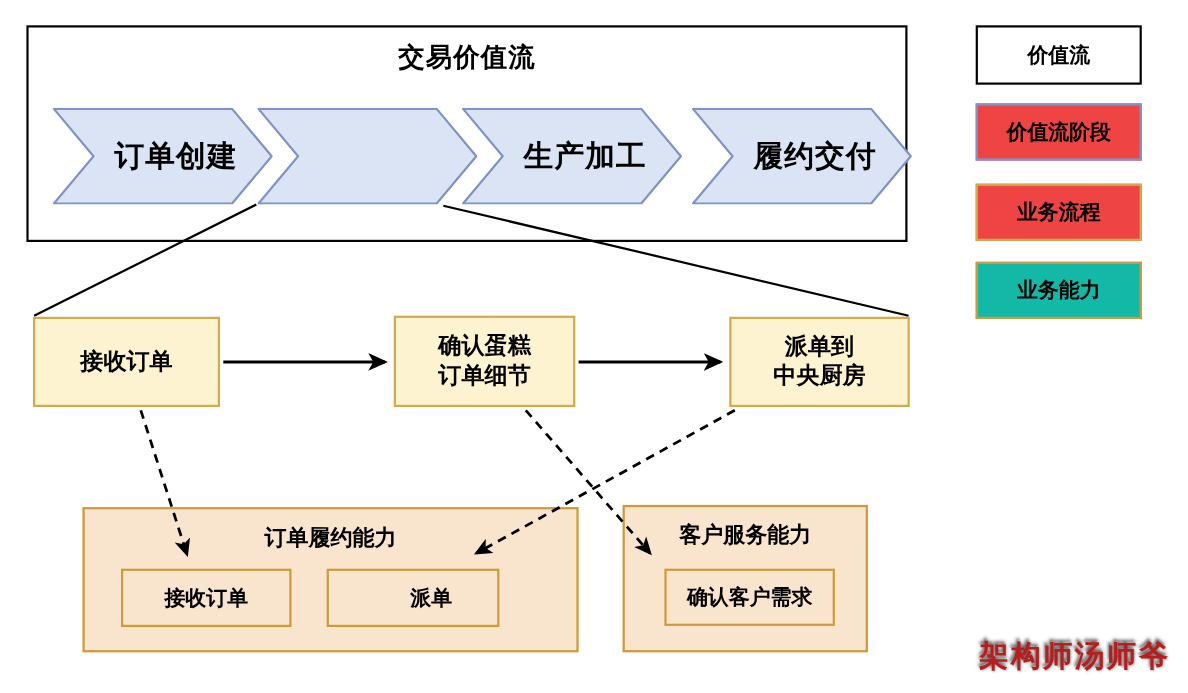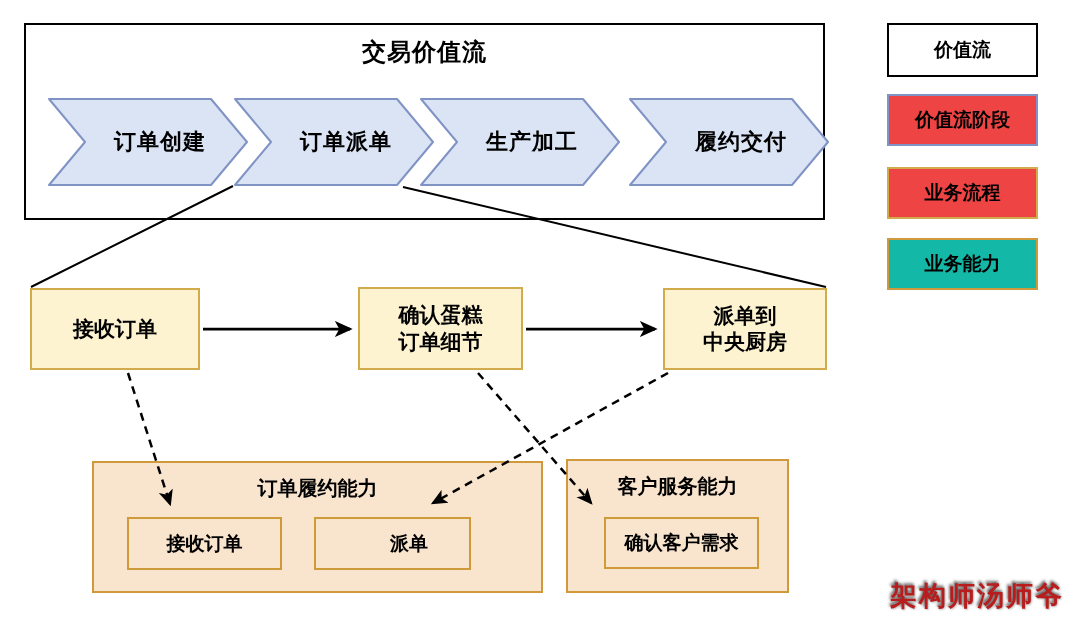--- a/index.html
+++ b/index.html
@@ -39,21 +39,21 @@
     position: absolute;
     top: 98px;
     width: 200px; height: 88px;
   }
   .chevron svg { position: absolute; left: 0; top: 0; display: block; }
   .chevron .label {
     position: absolute;
     left: 24px; top: 0;
     width: 176px; height: 88px;
     display: flex; align-items: center; justify-content: center;
-    font-size: 22px;
+    font-size: 27px;
     font-weight: 700;
     letter-spacing: 1px;
   }
   .chev-1 { left: 48px; }
   .chev-2 { left: 234px; }
   .chev-3 { left: 420px; }
   .chev-4 { left: 629px; }
 
   
   .legend-item {
@@ -84,21 +84,21 @@
   .proc-1 { left: 30px;  top: 288px; width: 170px; height: 82px; }
   .proc-2 { left: 358px; top: 287px; width: 165px; height: 83px; }
   .proc-3 { left: 663px; top: 288px; width: 164px; height: 82px; }
 
   
   .cap-box {
     position: absolute;
     background: #f9e4cd;
     border: 2.5px solid #d0993b;
   }
-  .cap-1 { left: 92px;  top: 461px; width: 451px; height: 132px; }
+  .cap-1 { left: 75px;  top: 461px; width: 451px; height: 132px; }
   .cap-2 { left: 566px; top: 459px; width: 223px; height: 134px; }
   .cap-title {
     position: absolute;
     left: 0; top: 12px;
     width: 100%;
     text-align: center;
     font-size: 20px;
     font-weight: 700;
   }
   .cap-inner {
@@ -144,21 +144,20 @@
   <div class="chevron chev-1">
     <svg width="200" height="88" viewBox="0 0 200 88">
       <polygon points="1,1 163,1 199,44 163,87 1,87 37,44" fill="#dbe4f4" stroke="#8093c5" stroke-width="2" stroke-linejoin="round"></polygon>
     </svg>
     <span class="label">订单创建</span>
   </div>
   <div class="chevron chev-2">
     <svg width="200" height="88" viewBox="0 0 200 88">
       <polygon points="1,1 163,1 199,44 163,87 1,87 37,44" fill="#dbe4f4" stroke="#8093c5" stroke-width="2" stroke-linejoin="round"></polygon>
     </svg>
-    <span class="label">订单派单</span>
   </div>
   <div class="chevron chev-3">
     <svg width="200" height="88" viewBox="0 0 200 88">
       <polygon points="1,1 163,1 199,44 163,87 1,87 37,44" fill="#dbe4f4" stroke="#8093c5" stroke-width="2" stroke-linejoin="round"></polygon>
     </svg>
     <span class="label">生产加工</span>
   </div>
   <div class="chevron chev-4">
     <svg width="200" height="88" viewBox="0 0 200 88">
       <polygon points="1,1 163,1 199,44 163,87 1,87 37,44" fill="#dbe4f4" stroke="#8093c5" stroke-width="2" stroke-linejoin="round"></polygon>

